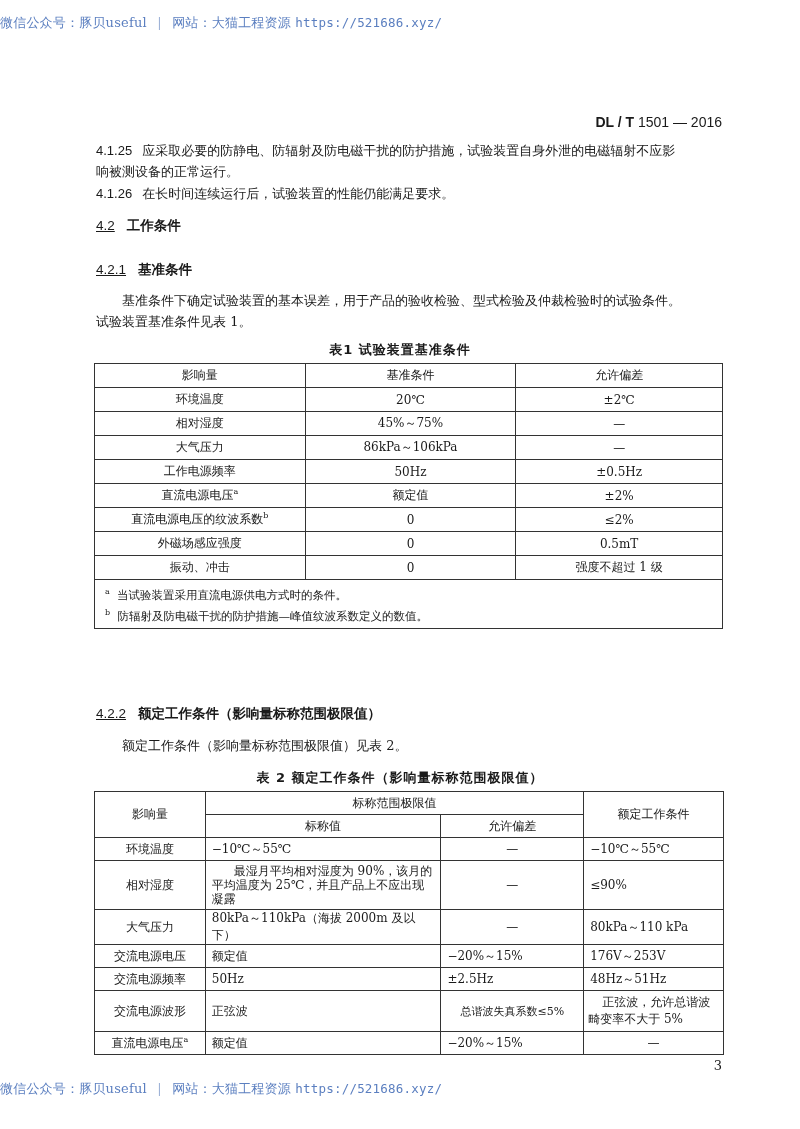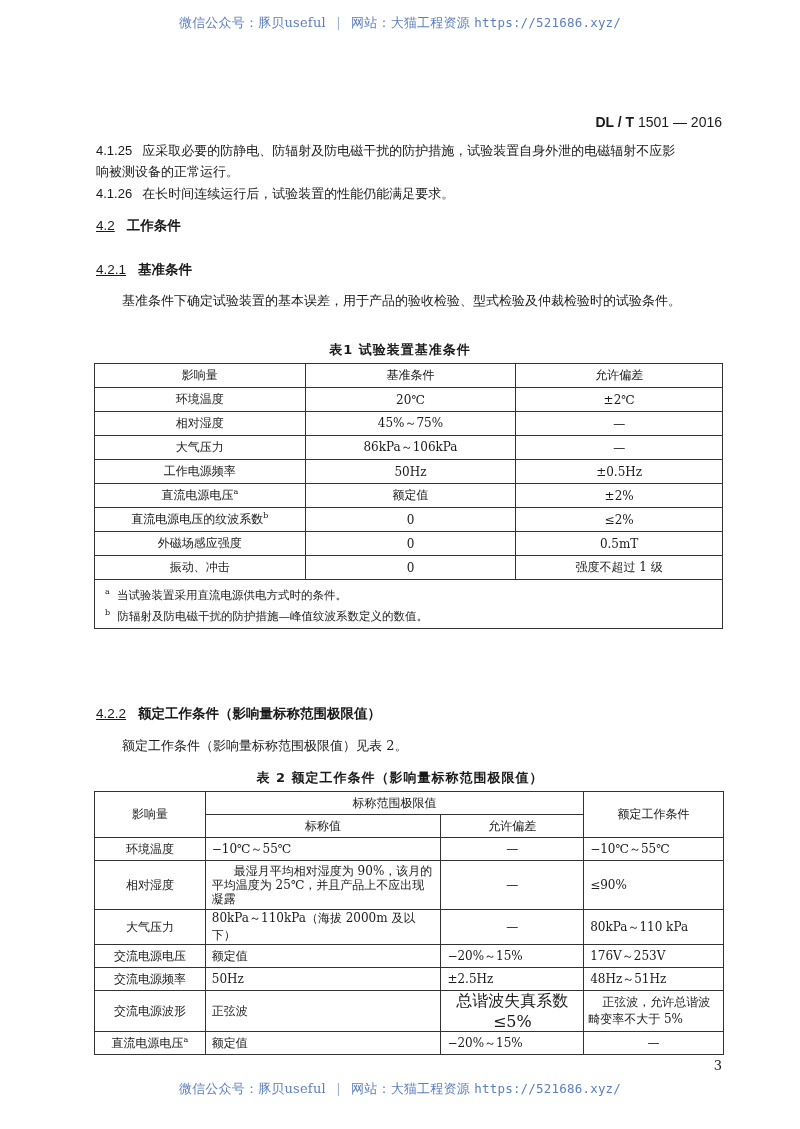--- a/index.html
+++ b/index.html
@@ -1,21 +1,21 @@
 <!DOCTYPE html>
 <html><head>
 <meta charset="utf-8">
 <style>
   html, body { margin: 0; padding: 0; }
   body {
     width: 800px; height: 1129px; background: #ffffff; position: relative; overflow: hidden;
     font-family: "DejaVu Serif", "Liberation Serif", serif; color: #1a1a1a;
   }
   .watermark {
-    position: absolute; left: 0; width: 800px; text-align: center;
+    position: absolute; left: 0; width: 800px; 
     font-size: 13px; color: #5b7fc0; letter-spacing: 0.2px;
   }
   .watermark .sep { color: #9bb0d6; margin: 0 6px; }
   .watermark .url { font-family: "DejaVu Sans Mono", "Liberation Mono", monospace; font-size: 12.5px; }
   .std-code {
     position: absolute; right: 78px; top: 114px; font-size: 14px; font-weight: bold;
     font-family: "Liberation Sans", "DejaVu Sans", sans-serif;
   }
   .std-code .num { font-weight: normal; }
   .para {
@@ -72,20 +72,21 @@
 
 <div class="heading" style="top:217px;">
   <span class="hnum">4.2</span><span>工作条件</span>
 </div>
 
 <div class="heading" style="top:261px;">
   <span class="hnum">4.2.1</span><span>基准条件</span>
 </div>
 <div class="para" style="top:290px;">
   <div class="indent">基准条件下确定试验装置的基本误差，用于产品的验收检验、型式检验及仲裁检验时的试验条件。</div>
+  <div>试验装置基准条件见表 1。</div>
 </div>
 
 <div class="caption" style="top:341px;">表1  试验装置基准条件</div>
 <table class="t1">
   <colgroup>
       <col style="width:211px">
       <col style="width:211px">
       <col style="width:207px">
     </colgroup>
   <tbody>
@@ -192,21 +193,21 @@
       </tr>
   <tr>
         <td>交流电源频率</td>
         <td class="l">50Hz</td>
         <td class="l">±2.5Hz</td>
         <td class="l">48Hz～51Hz</td>
       </tr>
   <tr>
         <td>交流电源波形</td>
         <td class="l">正弦波</td>
-        <td style="font-size:16px;">总谐波失真系数≤5%</td>
+        <td style="font-size:11px;">总谐波失真系数≤5%</td>
         <td class="l" style="line-height:17px; padding:3px 4px; text-indent:14px;">正弦波，允许总谐波畸变率不大于 5%</td>
       </tr>
   <tr>
         <td><span>直流电源电压</span><sup>a</sup></td>
         <td class="l">额定值</td>
         <td class="l">−20%～15%</td>
         <td>—</td>
       </tr>
 </tbody>
   </table>

